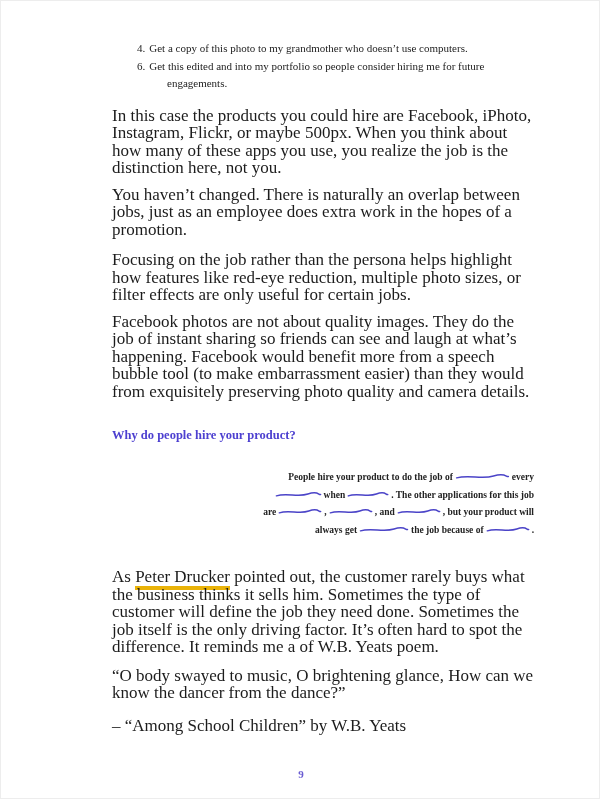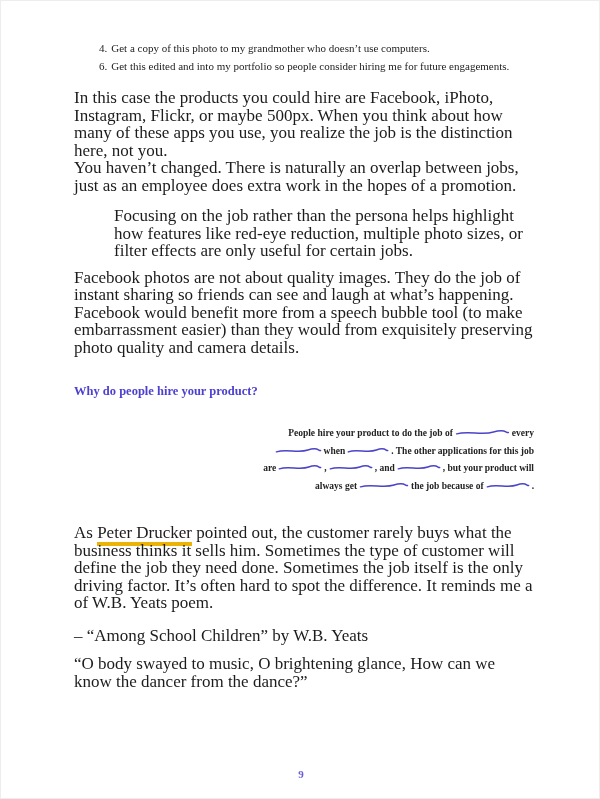--- a/index.html
+++ b/index.html
@@ -8,39 +8,39 @@
     background: #ffffff;
     font-family: "Liberation Serif", "DejaVu Serif", serif;
     color: #1c1c1c;
     position: relative;
     overflow: hidden;
   }
   .page {
     box-sizing: border-box;
     width: 600px; height: 799px;
     border: 1px solid #ededed;
-    padding: 39px 65px 0 73px;
+    padding: 39px 65px 0 111px;
     position: relative;
   }
   .list-item {
     font-size: 11px;
     line-height: 17.5px;
     padding-left: 55px;
     text-indent: -30px;
     max-width: 400px;
   }
   .li-num { margin-right: 4px; }
   .p {
     font-size: 17px;
     line-height: 17.5px;
     margin: 0;
   }
   .p1 { margin-top: 14px; }
-  .p2 { }
-  .p3 { margin-top: 13px; margin-left: 40px; }
+  .p2 { margin-top: 9px; }
+  .p3 { margin-top: 13px; }
   .p4 { margin-top: 7px; }
   .p5 { margin-top: 9px; }
   .p6 { margin-top: 29px; }
   .quote { margin-top: 11px; }
   .attribution { margin-top: 15px; }
   .section-heading {
     margin: 26px 0 0 0;
     text-align: left;
     font-size: 12.5px;
     font-weight: bold;
@@ -129,17 +129,17 @@
       <span>always get</span><svg class="blank w50" viewBox="0 0 100 10" preserveAspectRatio="none">
           <path d="M3 6.5 C 25 2.5, 48 8.5, 70 4.5 S 93 6, 97 5" fill="none" stroke="#4b44c8" stroke-width="1.5" vector-effect="non-scaling-stroke" stroke-linecap="round"></path>
         </svg><span>the job because of</span><svg class="blank w44" viewBox="0 0 100 10" preserveAspectRatio="none">
           <path d="M3 6.5 C 25 2.5, 48 8.5, 70 4.5 S 93 6, 97 5" fill="none" stroke="#4b44c8" stroke-width="1.5" vector-effect="non-scaling-stroke" stroke-linecap="round"></path>
         </svg><span>.</span>
     </div>
   </div>
 
   <p class="p p6"><span>As </span><a class="drucker-link">Peter Drucker</a><span> pointed out, the customer rarely buys what the business thinks it sells him. Sometimes the type of customer will define the job they need done. Sometimes the job itself is the only driving factor. It’s often hard to spot the difference. It reminds me a of W.B. Yeats poem.</span></p>
 
+  <p class="p quote">“O body swayed to music, O brightening glance, How can we know the dancer from the dance?”</p>
   <p class="p attribution">– “Among School Children” by W.B. Yeats</p>
-  <p class="p quote">“O body swayed to music, O brightening glance, How can we know the dancer from the dance?”</p>
 
   <div class="footer">9</div>
 </div>
 
 </body></html>

